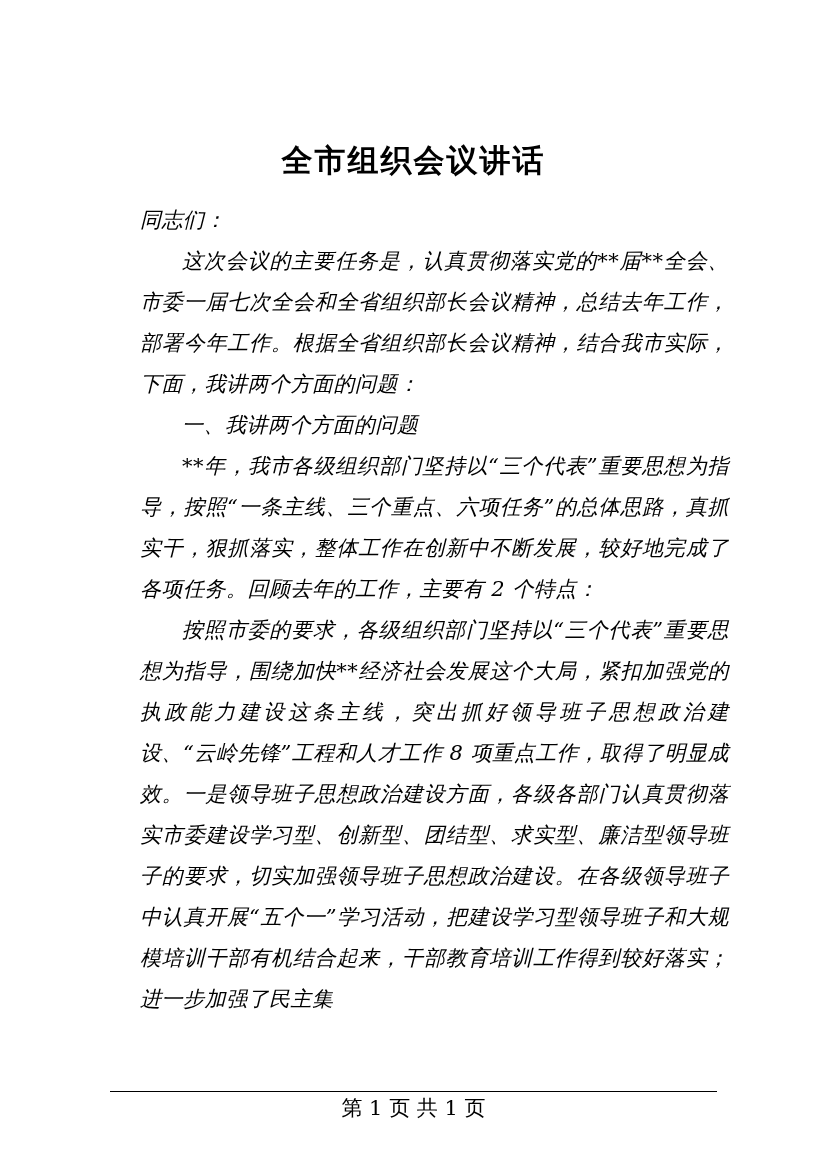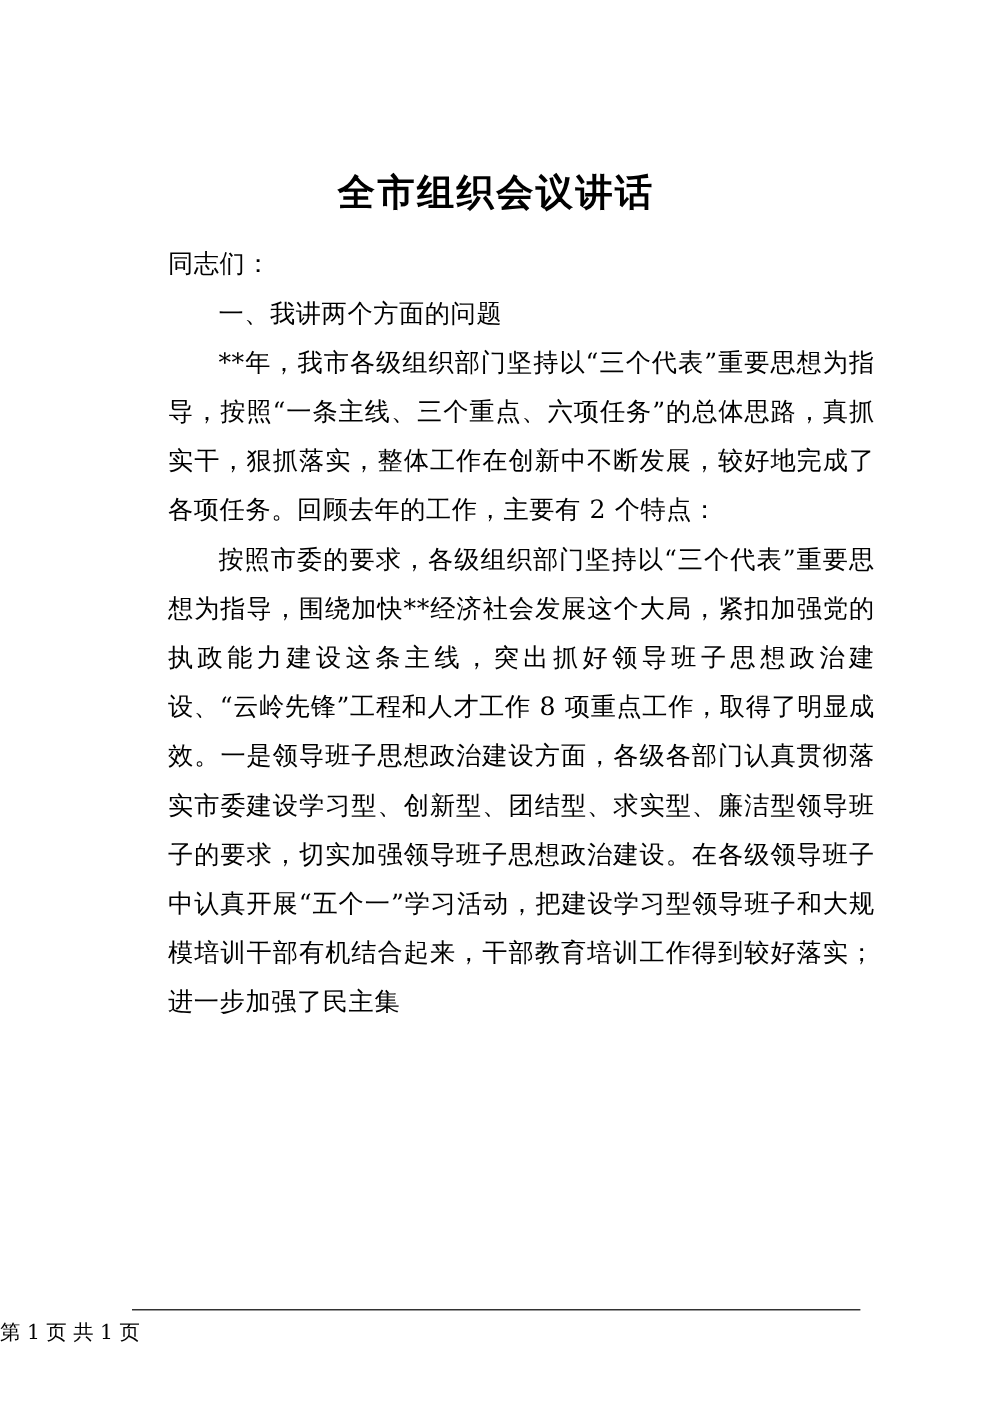--- a/index.html
+++ b/index.html
@@ -29,61 +29,63 @@
     font-size: 31px;
     font-weight: bold;
     letter-spacing: 2px;
     margin: 0;
     padding-top: 140px;
     padding-bottom: 18px;
     font-family: "DejaVu Serif", "Liberation Serif", serif;
   }
   .body-wrap {
     padding: 0 98px 0 140px;
+    font-style: italic;
   }
   p.para {
     font-size: 21px;
     line-height: 41px;
     margin: 0 0 0 0;
     text-align: justify;
     text-justify: inter-ideograph;
     text-indent: 2em;
     letter-spacing: 0.5px;
     font-family: "DejaVu Serif", "Liberation Serif", serif;
   }
   p.para.no-indent {
     text-indent: 0;
   }
   .footer {
     position: absolute;
     left: 0;
     right: 0;
     bottom: 48px;
-    text-align: left;
-    font-size: 17px;
+    text-align: center;
+    font-size: 21px;
     font-family: "DejaVu Serif", "Liberation Serif", serif;
   }
   .footer-rule {
     position: absolute;
     left: 110px;
     right: 110px;
     bottom: 78px;
     border-top: 1px solid #000000;
     height: 0;
   }
 </style>
 </head>
 <body>
 
 <div class="page">
 
   <h1 class="doc-title">全市组织会议讲话</h1>
 
   <div class="body-wrap">
     <p class="para no-indent">同志们：</p>
+    <p class="para">这次会议的主要任务是，认真贯彻落实党的**届**全会、市委一届七次全会和全省组织部长会议精神，总结去年工作，部署今年工作。根据全省组织部长会议精神，结合我市实际，下面，我讲两个方面的问题：</p>
     <p class="para">一、我讲两个方面的问题</p>
     <p class="para">**年，我市各级组织部门坚持以“三个代表”重要思想为指导，按照“一条主线、三个重点、六项任务”的总体思路，真抓实干，狠抓落实，整体工作在创新中不断发展，较好地完成了各项任务。回顾去年的工作，主要有 2 个特点：</p>
     <p class="para">按照市委的要求，各级组织部门坚持以“三个代表”重要思想为指导，围绕加快**经济社会发展这个大局，紧扣加强党的执政能力建设这条主线，突出抓好领导班子思想政治建设、“云岭先锋”工程和人才工作 8 项重点工作，取得了明显成效。一是领导班子思想政治建设方面，各级各部门认真贯彻落实市委建设学习型、创新型、团结型、求实型、廉洁型领导班子的要求，切实加强领导班子思想政治建设。在各级领导班子中认真开展“五个一”学习活动，把建设学习型领导班子和大规模培训干部有机结合起来，干部教育培训工作得到较好落实；进一步加强了民主集</p>
   </div>
 
   <div class="footer-rule"></div>
   <div class="footer">第 1 页 共 1 页</div>
 
 </div>
 

